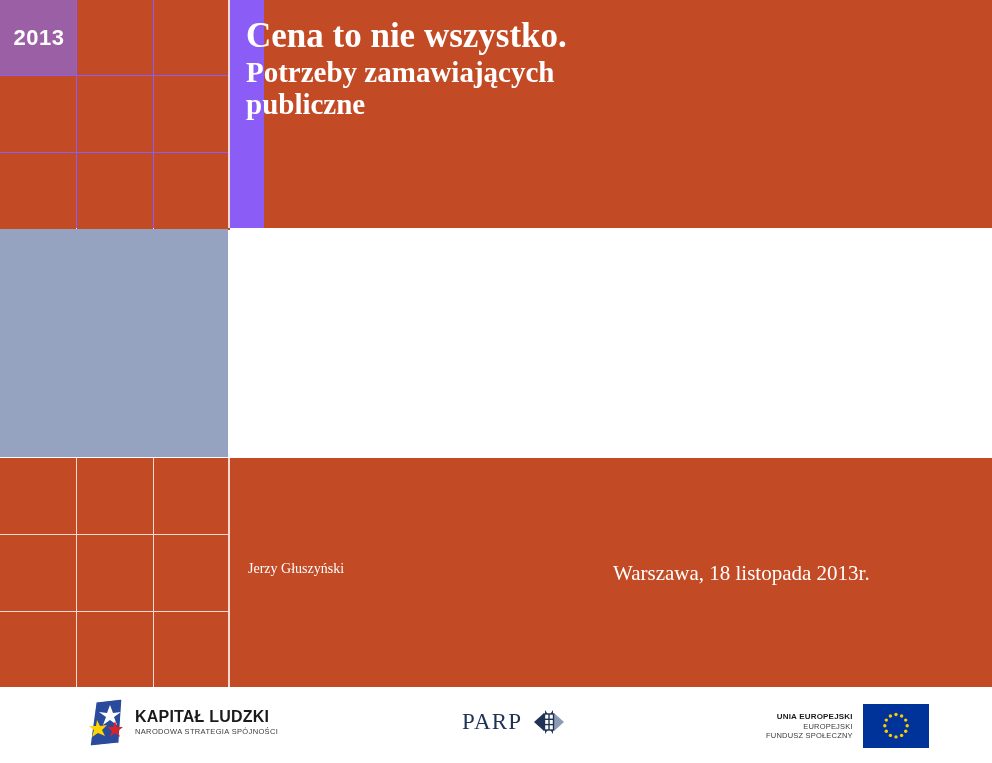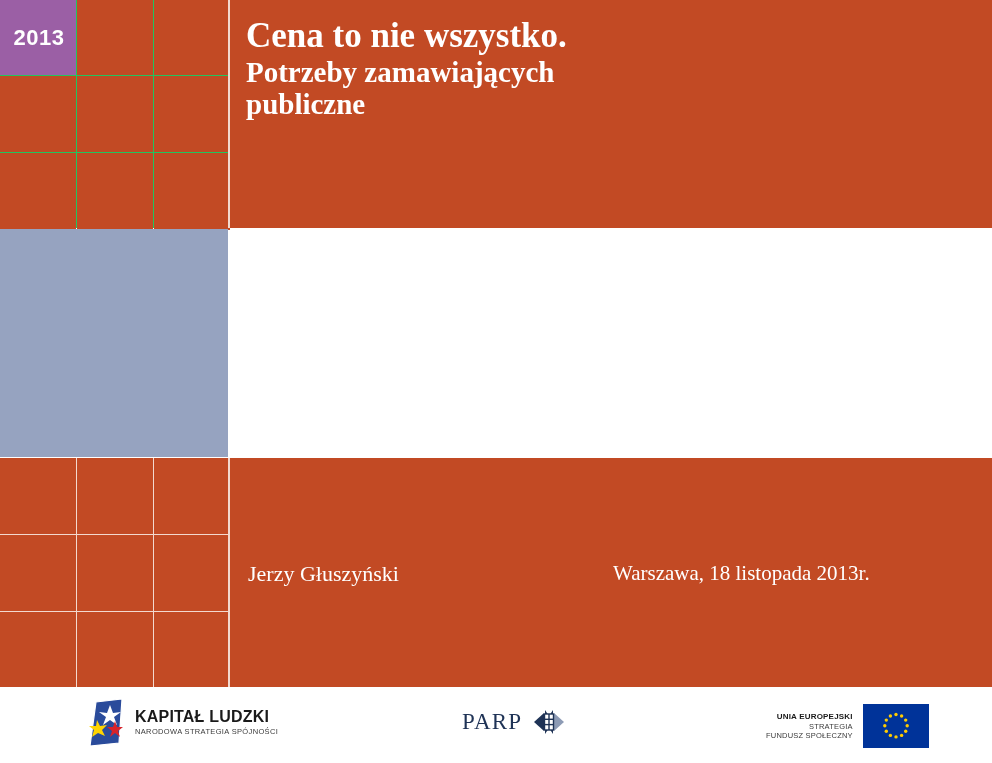--- a/index.html
+++ b/index.html
@@ -27,26 +27,26 @@
     width: 992px;
     height: 228px;
     background: #c24a24;
   }
 
   
   .grid-top {
     position: absolute;
     left: 0;
     top: 0;
-    width: 228px;
+    width: 264px;
     height: 228px;
     display: grid;
     grid-template-columns: 76px 76px 76px;
     grid-template-rows: 75px 76px 77px;
-    background: #22c55e;
+    background: #8b5cf6;
     gap: 1px;
   }
   .grid-top .cell { background: #c24a24; }
   .grid-top .cell.badge {
     background: #9b5fa5;
     display: flex;
     align-items: center;
     justify-content: center;
   }
   .badge-label {
@@ -136,21 +136,21 @@
     top: 561px;
     width: 700px;
     height: 30px;
   }
   .byline .author {
     position: absolute;
     left: 0;
     top: 0;
     color: #ffffff;
     font-family: "Liberation Serif", serif;
-    font-size: 22px;
+    font-size: 14px;
     white-space: nowrap;
   }
   .byline .placedate {
     position: absolute;
     left: 365px;
     top: 0;
     color: #ffffff;
     font-family: "Liberation Serif", serif;
     font-size: 21px;
     white-space: nowrap;
@@ -305,21 +305,21 @@
         <line x1="14.5" y1="13.3" x2="23.5" y2="13.3" stroke="#1f3356" stroke-width="1.4"></line>
         <line x1="14.5" y1="18.6" x2="23.5" y2="18.6" stroke="#1f3356" stroke-width="1.4"></line>
         <line x1="19" y1="8" x2="19" y2="24" stroke="#1f3356" stroke-width="1.4"></line>
       </svg>
     </span>
   </div>
 
   <div class="logo logo-eu">
     <span class="eu-text">
       <span class="eu-l1" style="display:block;">UNIA EUROPEJSKI</span>
-      <span class="eu-l2" style="display:block;">STRATEGIA</span>
+      <span class="eu-l2" style="display:block;">EUROPEJSKI</span>
       <span class="eu-l3" style="display:block;">FUNDUSZ SPOŁECZNY</span>
     </span>
     <span>
       <svg class="eu-flag" viewBox="0 0 66 44" xmlns="http://www.w3.org/2000/svg">
         <rect x="0" y="0" width="66" height="44" fill="#003399"></rect>
         <g fill="#ffcc00">
           <circle cx="33" cy="10.5" r="1.7"></circle>
           <circle cx="38.6" cy="12" r="1.7"></circle>
           <circle cx="42.7" cy="16.1" r="1.7"></circle>
           <circle cx="44.2" cy="21.7" r="1.7"></circle>

